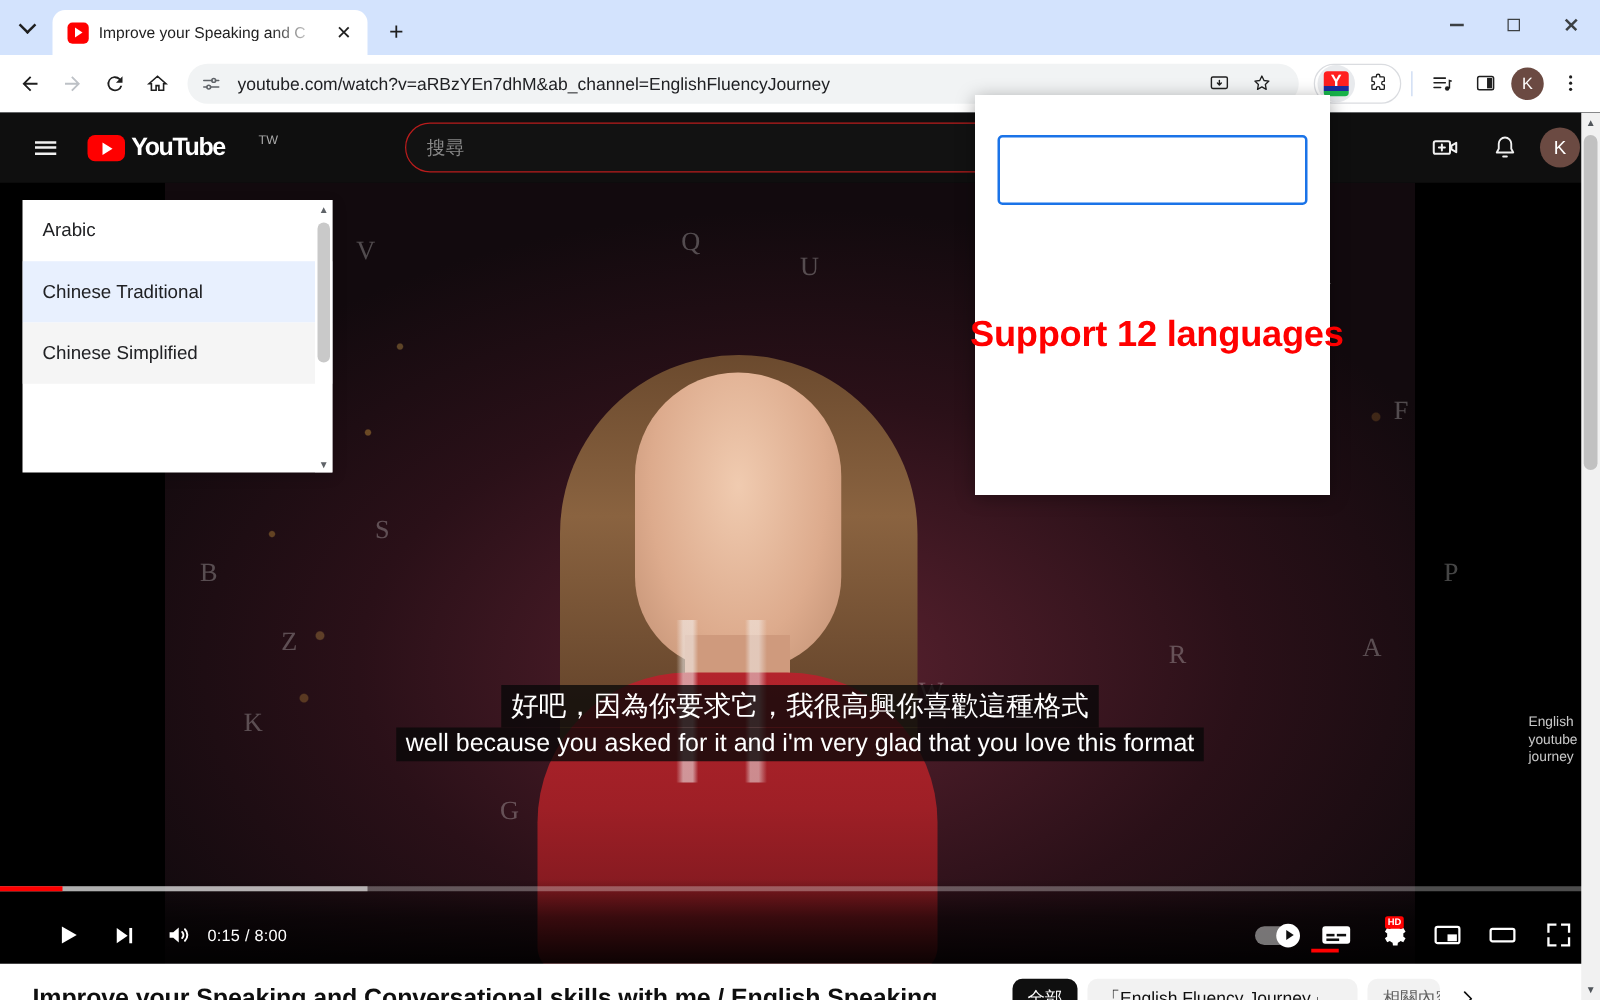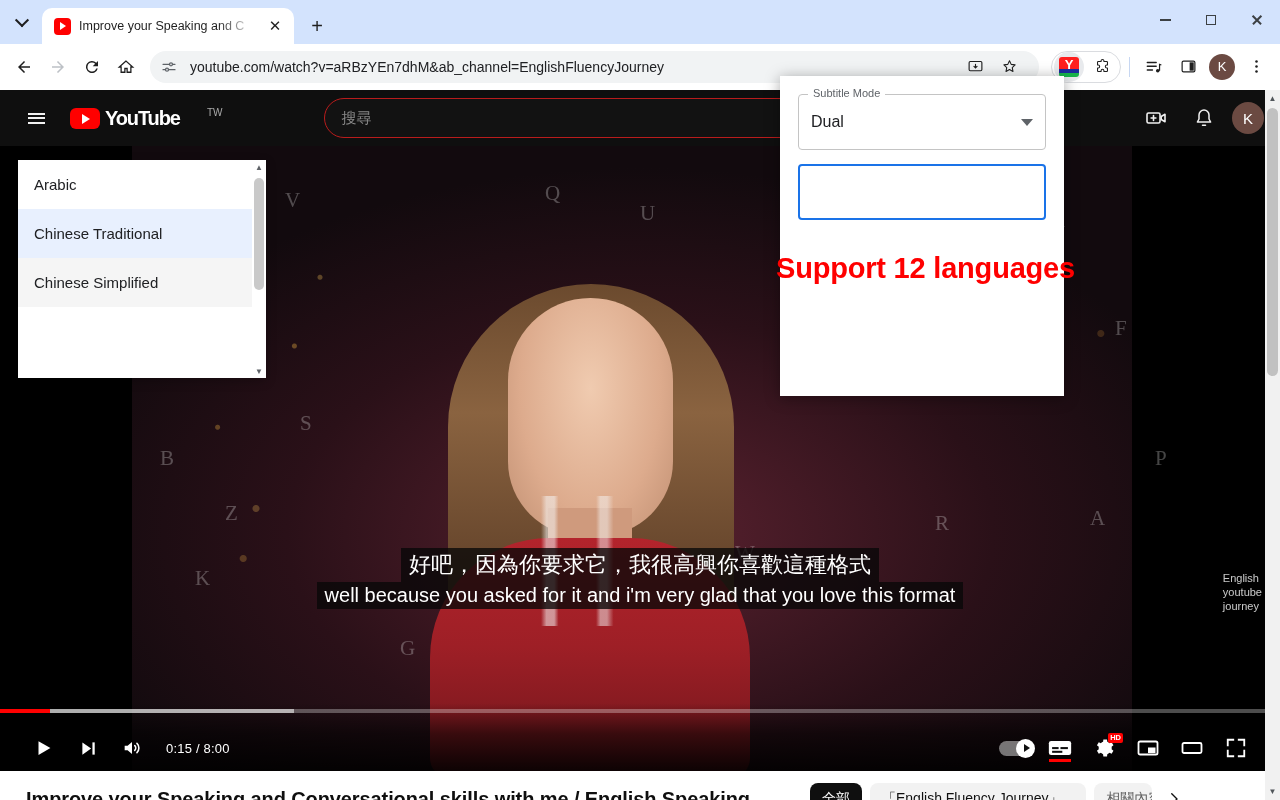--- a/index.html
+++ b/index.html
@@ -188,21 +188,21 @@
   .cap-zh { font-size: 22px; }
   .cap-en { font-size: 20px; }
 
   
   .ctrl-wrap { position: absolute; left:0; right:0; bottom: 0; height: 68px;
     background: linear-gradient(180deg, rgba(0,0,0,0) 0%, rgba(0,0,0,.55) 45%, rgba(0,0,0,.88) 100%); }
   .progress { position:absolute; left:0; right:0; top: 6px; height: 4px; background: rgba(255,255,255,.3); cursor:pointer; }
   .prog-buffer { position:absolute; left:0; top:0; height:100%; width: 23%; background: rgba(255,255,255,.55); }
   .prog-played { position:absolute; left:0; top:0; height:100%; width: 3.9%; background:#ff0000; }
   .ctrl-row { position:absolute; left:0; right:0; top: 22px; height: 46px; display:flex; align-items:center; padding: 0 22px; }
-  .cbtn { width: 44px; height: 44px; display:flex; align-items:center; justify-content:center; cursor:pointer; flex:0 0 auto; position:relative;}
+  .cbtn { width: 44px; height: 44px; display:flex; align-items:center; justify-content:flex-end; cursor:pointer; flex:0 0 auto; position:relative;}
   .time { color:#fff; font-size: 13px; margin-left: 12px; letter-spacing: .2px; }
   .ctrl-right { margin-left:auto; display:flex; align-items:center; }
   .cc-underline { position:absolute; bottom: 8px; left: 11px; width: 22px; height: 3px; background:#ff0000; }
   .hd-badge { position:absolute; top: 7px; right: 3px; background:#ff0000; color:#fff; font-size: 7.5px; font-weight:700; padding: 0 2px; border-radius: 2px; line-height: 10px; }
   .toggle-pill { width: 34px; height: 15px; background: rgba(255,255,255,.45); border-radius: 8px; position:relative; }
   .toggle-knob { position:absolute; right: -2px; top: -2px; width: 19px; height: 19px; border-radius:50%; background:#fff; display:flex;align-items:center;justify-content:center;}
   .toggle-knob::after{content:"";width:0;height:0;border-left:6px solid #0f0f0f;border-top:4px solid transparent;border-bottom:4px solid transparent;margin-left:2px;}
 
   
   .below { position: absolute; left:0; top: 681px; width: 1280px; height: 119px; background:#fff; display:flex; }
@@ -532,25 +532,20 @@
     </div>
 
     <div class="page-scroll">
       <div class="ps-arrow">▲</div>
       <div class="ps-thumb"></div>
       <div class="ps-arrow-bottom">▼</div>
     </div>
   </div>
 
   <div class="ext-popup">
-    <div class="field">
-      <span class="field-legend">Subtitle Mode</span>
-      <span class="field-value">Dual</span>
-      <span class="field-caret"></span>
-    </div>
     <div class="field field2"></div>
   </div>
 
   <div class="listbox">
     <div class="lb-item">Arabic</div>
     <div class="lb-item hl">Chinese Traditional</div>
     <div class="lb-item grey">Chinese Simplified</div>
     <div class="lb-scroll">
       <div class="lb-up">▲</div>
       <div class="lb-thumb"></div>

